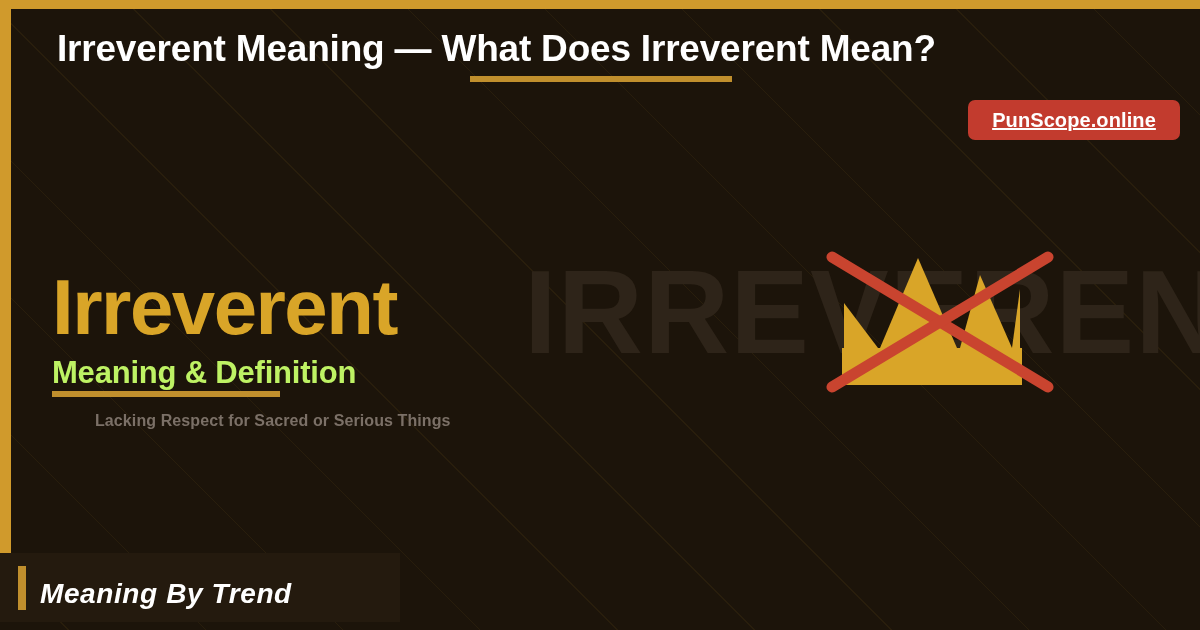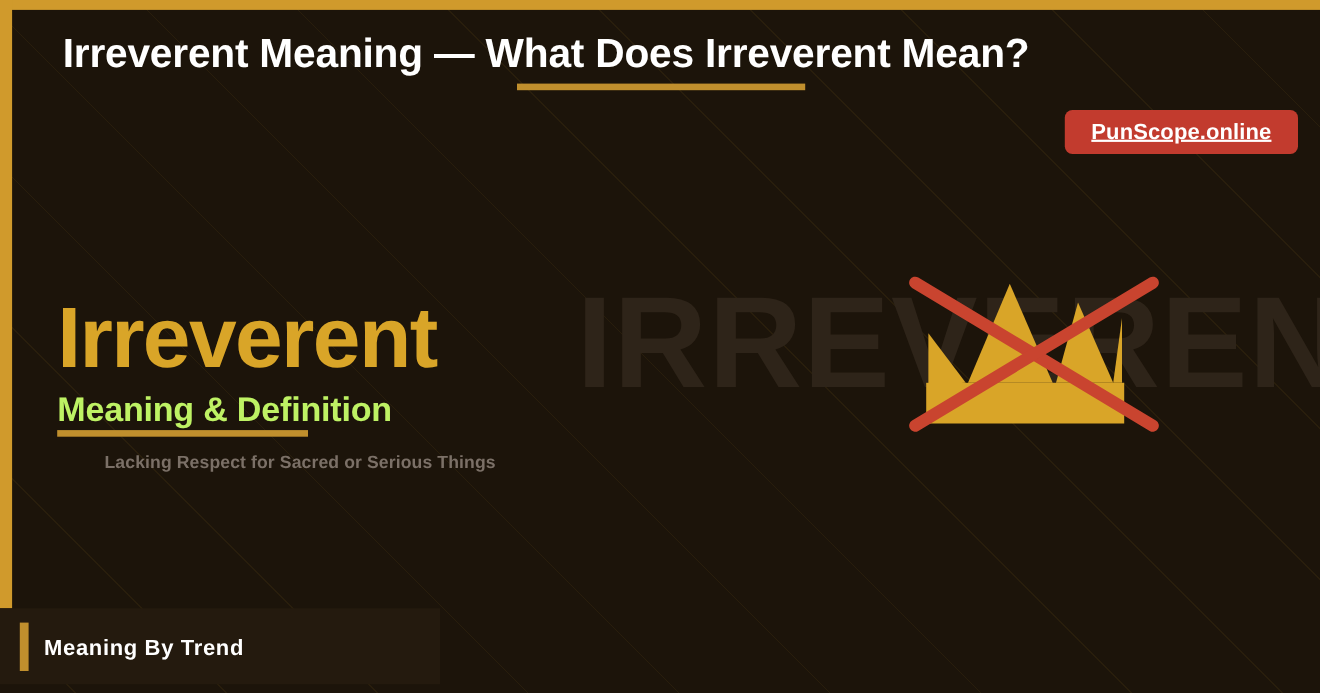--- a/index.html
+++ b/index.html
@@ -170,25 +170,26 @@
     left: 18px;
     top: 566px;
     width: 8px;
     height: 44px;
     background: #c08f2d;
   }
   #bottom-label {
     position: absolute;
     left: 40px;
     top: 578px;
-    font-size: 20px;
+    font-size: 28px;
     font-weight: bold;
     color: #ffffff;
     letter-spacing: 0.6px;
     white-space: nowrap;
+    font-style: italic;
   }
 </style>
 </head>
 <body>
 
 <div id="canvas">
 
   <div id="stripes"></div>
 
   <div id="top-rule"></div>

